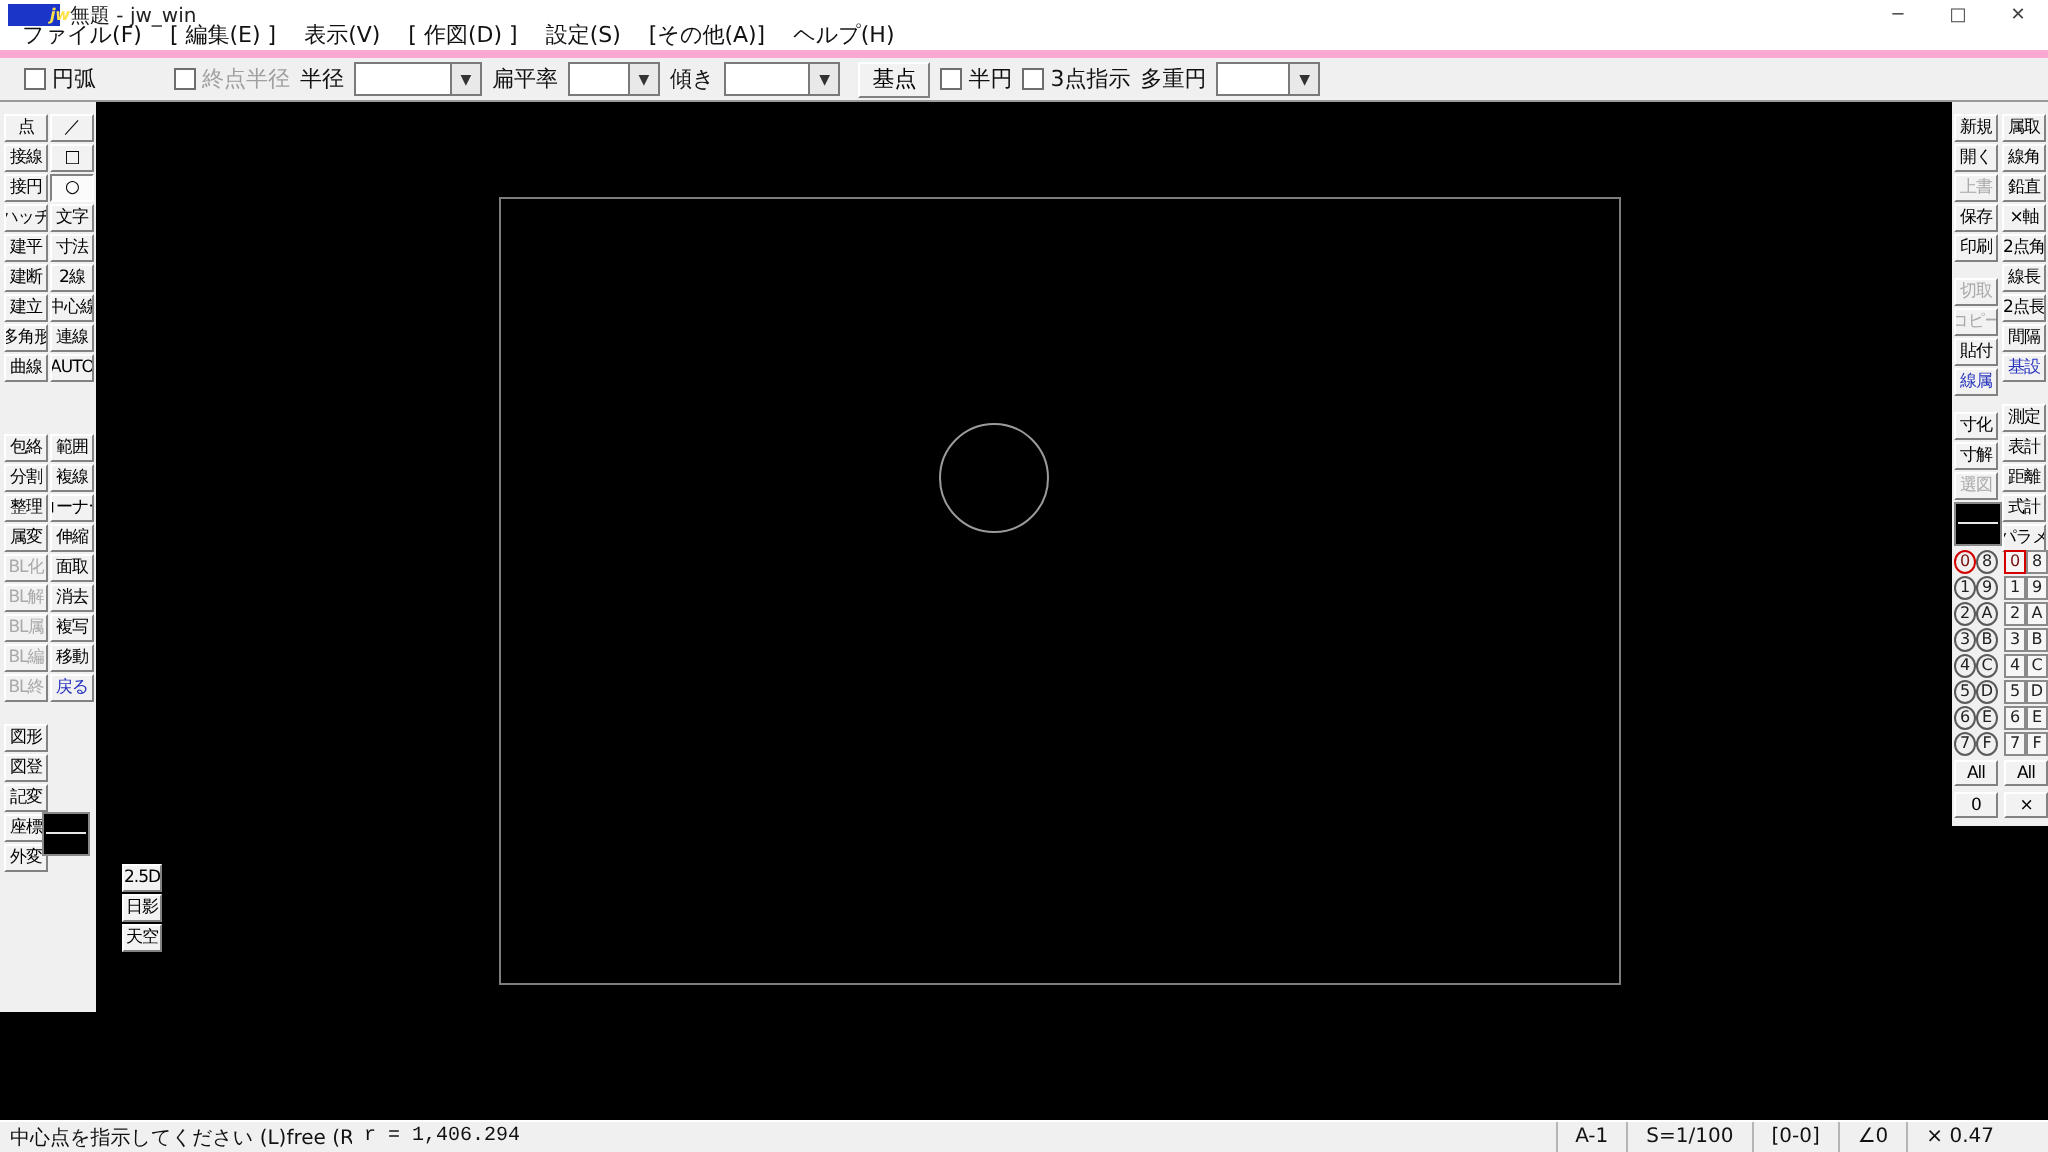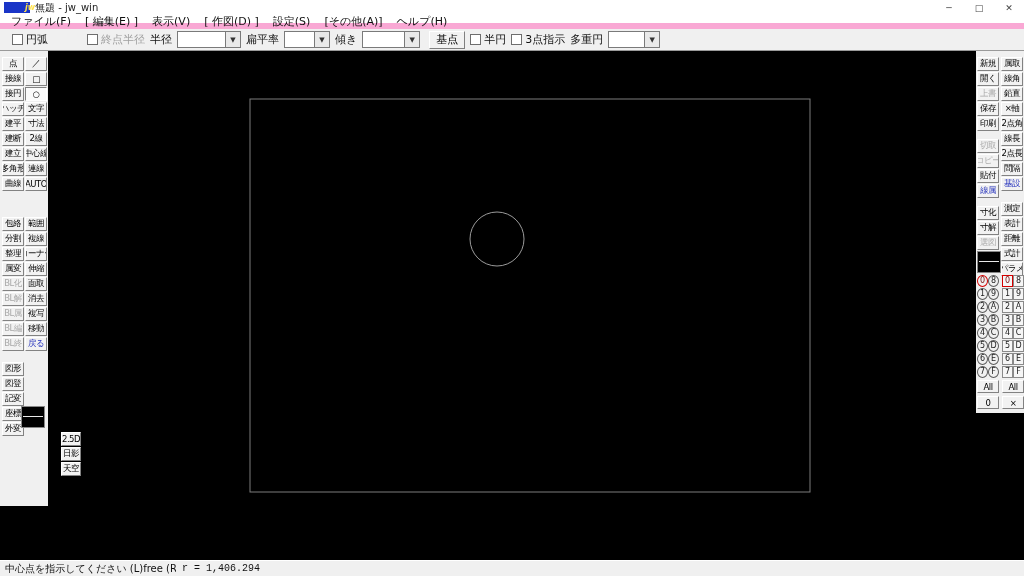--- a/index.html
+++ b/index.html
@@ -7,21 +7,21 @@
   .app { width:1024px; height:576px; display:flex; flex-direction:column; }
 
   
   .titlebar { height:15px; background:#ffffff; display:flex; align-items:center; gap:5px; padding-left:4px; flex:none; }
   .appicon { width:13px; height:11px; background:#1a35c7; color:#ffe24a; font-size:8px; font-weight:bold; font-style:italic; display:flex; align-items:center; justify-content:center; flex:none;padding-left:26px; }
   .wtitle { font-size:10px; color:#222; }
   .winbtns { margin-left:auto; display:flex; height:100%; }
   .winbtns span { width:30px; display:flex; align-items:center; justify-content:center; font-size:9px; color:#444; }
 
   
-  .menubar { height:14px; background:#ffffff; display:flex; align-items:flex-start; font-size:11px; line-height:14px; padding-left:4px; color:#111; flex:none; border-bottom:6px solid #f9a8d4; }
+  .menubar { height:14px; background:#ffffff; display:flex; align-items:flex-end; font-size:11px; line-height:14px; padding-left:4px; color:#111; flex:none; border-bottom:4px solid #f9a8d4; }
   .menu-item { padding:0 7px; white-space:nowrap; }
 
   
   .controlbar { height:22px; background:#f0f0f0; display:flex; align-items:center; gap:5px; padding-left:12px; font-size:11px; color:#111; flex:none; border-bottom:1px solid #9a9a9a; }
   .cbwrap { display:flex; align-items:center; gap:3px; white-space:nowrap; }
   .cbwrap.dis { color:#9f9f9f;margin-left:34px; }
   .cb { width:11px; height:11px; background:#fff; border:1px solid #6e6e6e; flex:none; }
   .lbl { white-space:nowrap; }
   .combo { height:17px; background:#fff; border:1px solid #7a7a7a; display:flex; align-items:stretch; }
   .combo input { border:0; outline:0; width:100%; font-size:10px; padding:0 2px; }
@@ -291,15 +291,22 @@
             <button class="btn lwide">0</button>
             <button class="btn lwide" style="margin-left: 3px;">×</button>
           </div>
         </div>
     </div>
   </div>
 
   <div class="statusbar">
     <div class="msg">中心点を指示してください  (L)free  (R)Read</div>
     <div class="rval">r = 1,406.294</div>
+    <div class="sright" id="statusRight">
+        <div class="scell">A-1</div>
+        <div class="scell">S=1/100</div>
+        <div class="scell">[0-0]</div>
+        <div class="scell">∠0</div>
+        <div class="scell">× 0.47</div>
+      </div>
   </div>
 
 </div>
 
 </body></html>

